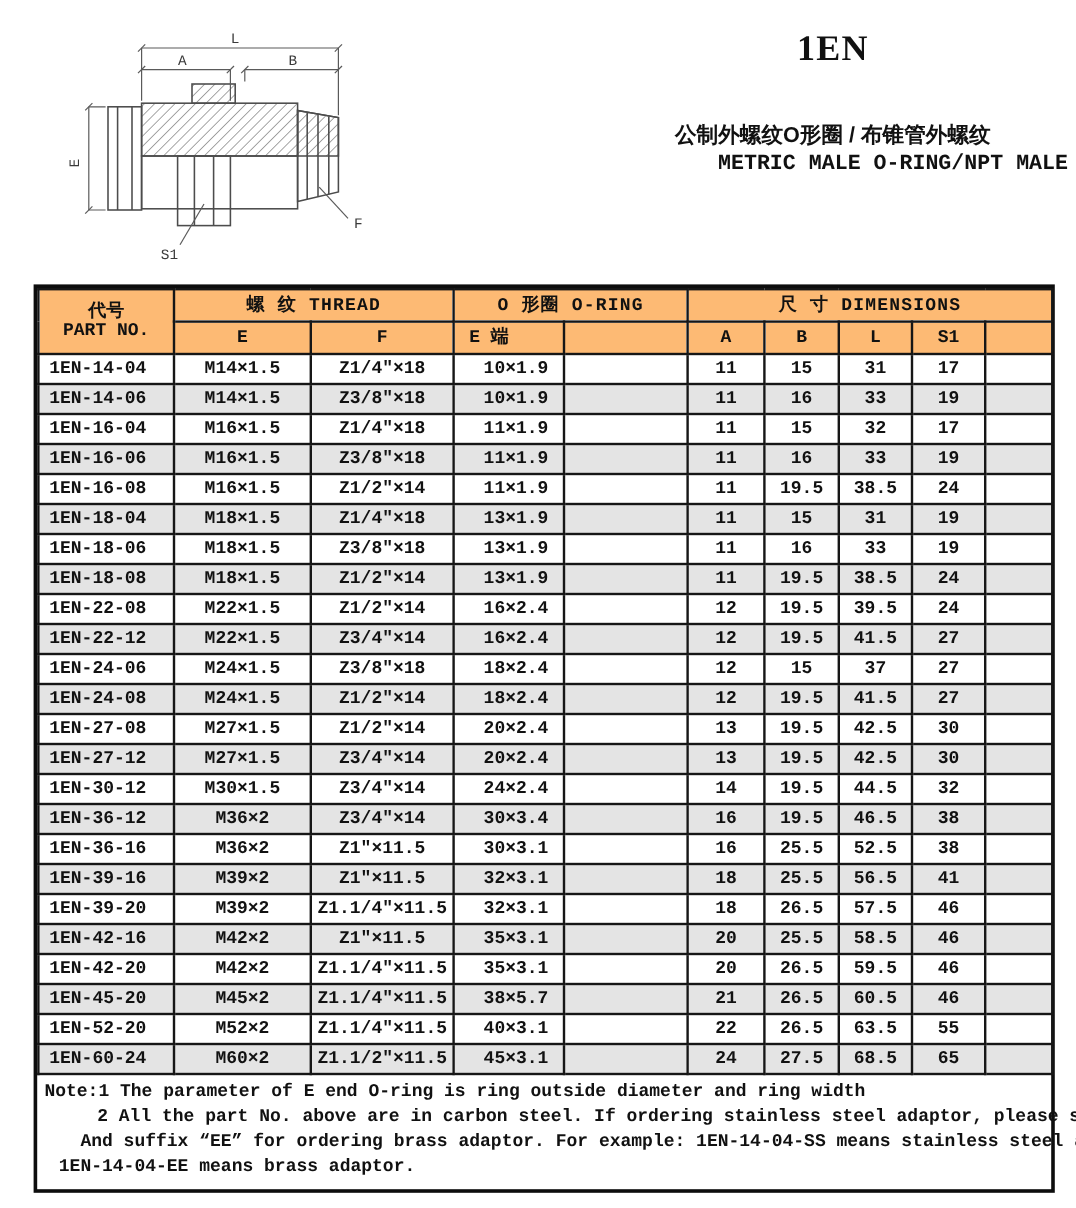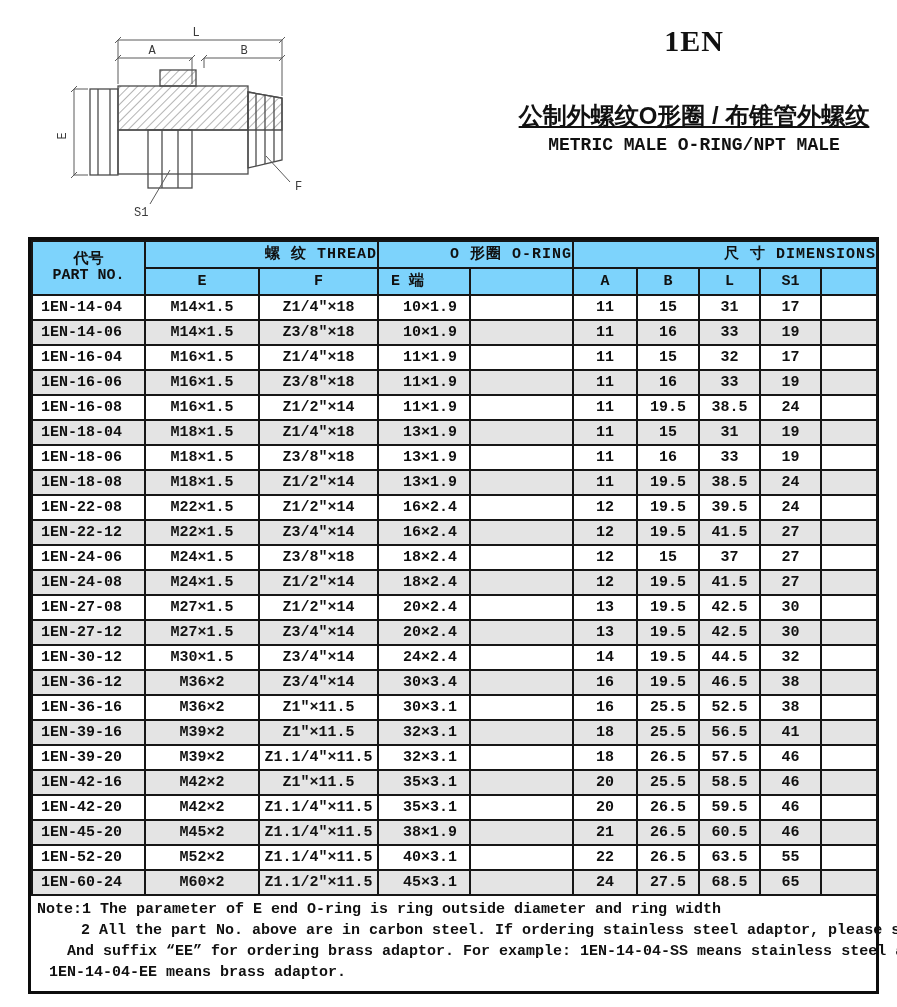--- a/index.html
+++ b/index.html
@@ -6,31 +6,31 @@
   .sheet{
     position:relative;width:897px;height:1007px;background:#ffffff;overflow:hidden;
     font-family:"Liberation Mono","DejaVu Sans Mono",monospace;color:#111;
   }
   
   .drawing{position:absolute;left:52px;top:10px;width:268px;height:222px;}
   .drawing text{font-family:"Liberation Mono","DejaVu Sans Mono",monospace;font-size:12px;fill:#3a3a3a;}
   
   .titleblock{position:absolute;left:498px;top:24px;width:392px;text-align:center;}
   .part-code{font-size:30px;font-weight:bold;letter-spacing:1px;font-family:"Liberation Serif","DejaVu Serif",serif;margin:0 0 42px 0;}
-  .title-cn{font-size:24px;font-weight:bold;font-family:"Liberation Sans","DejaVu Sans",sans-serif;margin:0 0 3px 0;white-space:nowrap;text-decoration:underline;}
-  .title-en{font-size:18px;font-weight:bold;font-family:"Liberation Mono","DejaVu Sans Mono",monospace;margin:0;white-space:nowrap;}
+  .title-cn{font-size:18px;font-weight:bold;font-family:"Liberation Sans","DejaVu Sans",sans-serif;margin:0 0 3px 0;white-space:nowrap;}
+  .title-en{font-size:18px;font-weight:bold;font-family:"Liberation Mono","DejaVu Sans Mono",monospace;margin:0;white-space:nowrap;text-align:right;}
   
   .databox{position:absolute;left:28px;top:237px;width:845px;border:3px solid #0d0d0d;background:#fff;}
   table.spec{border-collapse:collapse;table-layout:fixed;width:100%;}
   table.spec td{
     border:2px solid #161616;font-size:15px;font-weight:bold;text-align:center;
     line-height:1.05;padding:1px 0;overflow:hidden;white-space:nowrap;
   }
-  table.spec thead td{background:#7dd3fc;height:23px;font-size:15px;}
-  table.spec td.grp{letter-spacing:1px;text-align:right;}
+  table.spec thead td{background:#fdba74;height:23px;font-size:15px;}
+  table.spec td.grp{letter-spacing:1px;}
   table.spec tbody td{height:21px;background:#fff;}
   table.spec tbody tr:nth-child(even) td{background:#e4e4e4;}
   table.spec tbody td.pn{text-align:left;padding-left:8px;}
   table.spec tbody td.eend{text-align:center;padding-left:12px;}
   td.partno-head{line-height:1.55;}
   
   .notes{padding:3px 6px 8px 6px;font-size:15px;line-height:21px;}
   .note-cn{font-family:"Liberation Sans","DejaVu Sans",sans-serif;font-weight:bold;white-space:nowrap;}
   .note-cn.ind{padding-left:30px;}
   .note-en{font-family:"Liberation Mono","DejaVu Sans Mono",monospace;font-weight:bold;white-space:nowrap;}
@@ -399,21 +399,21 @@
             <td>20</td>
             <td>26.5</td>
             <td>59.5</td>
             <td>46</td>
             <td></td>
           </tr>
           <tr>
             <td class="pn">1EN-45-20</td>
             <td>M45×2</td>
             <td>Z1.1/4″×11.5</td>
-            <td class="eend">38×1.9</td>
+            <td class="eend">38×5.7</td>
             <td></td>
             <td>21</td>
             <td>26.5</td>
             <td>60.5</td>
             <td>46</td>
             <td></td>
           </tr>
           <tr>
             <td class="pn">1EN-52-20</td>
             <td>M52×2</td>

